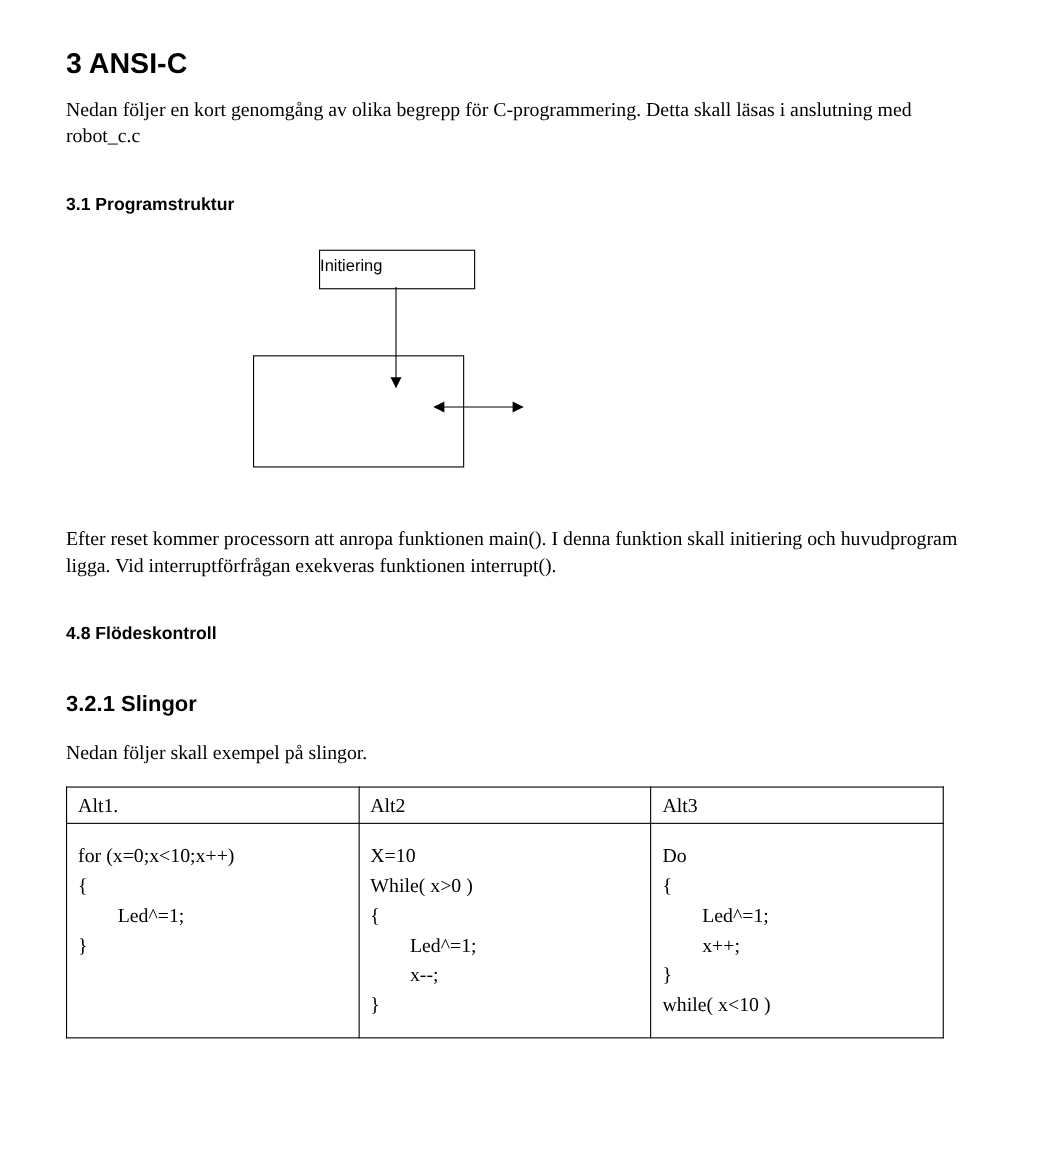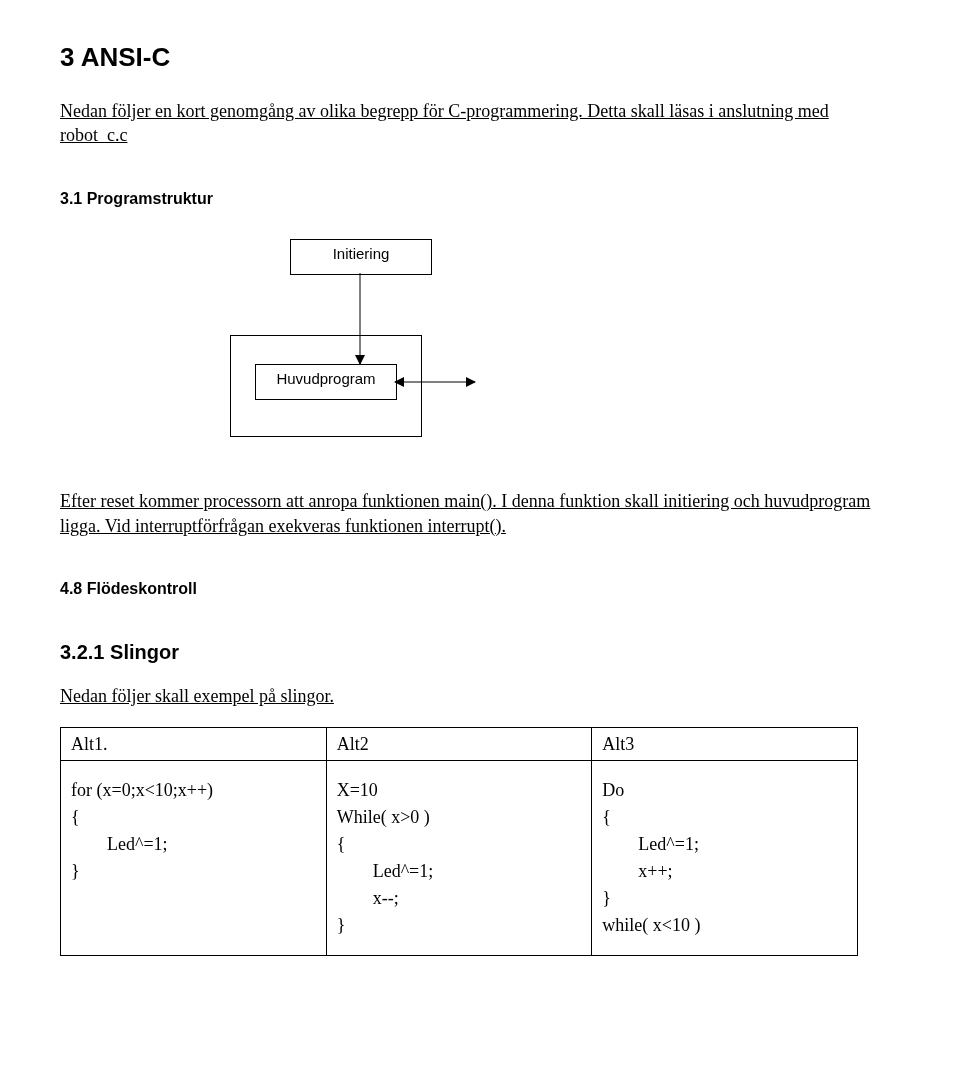--- a/index.html
+++ b/index.html
@@ -9,51 +9,50 @@
     width: 960px;
     box-sizing: border-box;
     color: #000;
     font-size: 18px;
     line-height: 1.35;
   }
   h1.section {
     font-family: Arial, Helvetica, sans-serif;
     font-weight: bold;
     font-size: 26px;
-    margin: 0 0 24px 0;
+    margin: 0 0 12px 0;
   }
   h2.subsection {
     font-family: Arial, Helvetica, sans-serif;
     font-weight: bold;
     font-size: 16px;
     margin: 40px 0 20px 0;
   }
   h3.subsubsection {
     font-family: Arial, Helvetica, sans-serif;
     font-weight: bold;
     font-size: 20px;
     margin: 40px 0 18px 0;
   }
   p.body {
     margin: 0 0 18px 0;
-    text-decoration: underline;
   }
   .diagram {
     margin: 30px 0 30px 120px;
     position: relative;
     width: 440px;
     height: 220px;
   }
   .dbox {
     position: absolute;
     border: 1px solid #000;
     background: #fff;
     font-family: Arial, Helvetica, sans-serif;
     font-size: 15px;
-    text-align: center;
+    text-align: left;
     padding: 4px 0;
   }
   .init-box { left: 110px; top: 0;  width: 140px; height: 26px; }
   .huvud-box{ left: 75px;  top: 125px; width: 140px; height: 26px; }
   .isr-box  { left: 295px; top: 125px; width: 140px; height: 26px; }
   .loop-box { position:absolute; left: 50px; top: 96px; width: 190px; height: 100px; border:1px solid #000; }
   svg.diagram-svg { position:absolute; left:0; top:0; width:440px; height:220px; }
   .arrowhead { fill:#000; }
   table.codegrid {
     border-collapse: collapse;
@@ -82,21 +81,20 @@
 
 <h1 class="section">3   ANSI-C</h1>
 
 <p class="body">Nedan följer en kort genomgång av olika begrepp för C-programmering. Detta skall läsas i anslutning med robot_c.c</p>
 
 <h2 class="subsection">3.1  Programstruktur</h2>
 
 <div class="diagram">
   <div class="loop-box"></div>
   <div class="dbox init-box">Initiering</div>
-  <div class="dbox huvud-box">Huvudprogram</div>
   <svg class="diagram-svg">
 
     <line x1="180" y1="34" x2="180" y2="96" stroke="#000" stroke-width="1"></line>
 
     <line x1="180" y1="96" x2="180" y2="125" stroke="#000" stroke-width="1"></line>
     <polygon class="arrowhead" points="175,116 185,116 180,126"></polygon>
 
     <line x1="215" y1="143" x2="295" y2="143" stroke="#000" stroke-width="1"></line>
     <polygon class="arrowhead" points="224,138 224,148 214,143"></polygon>
     <polygon class="arrowhead" points="286,138 286,148 296,143"></polygon>

